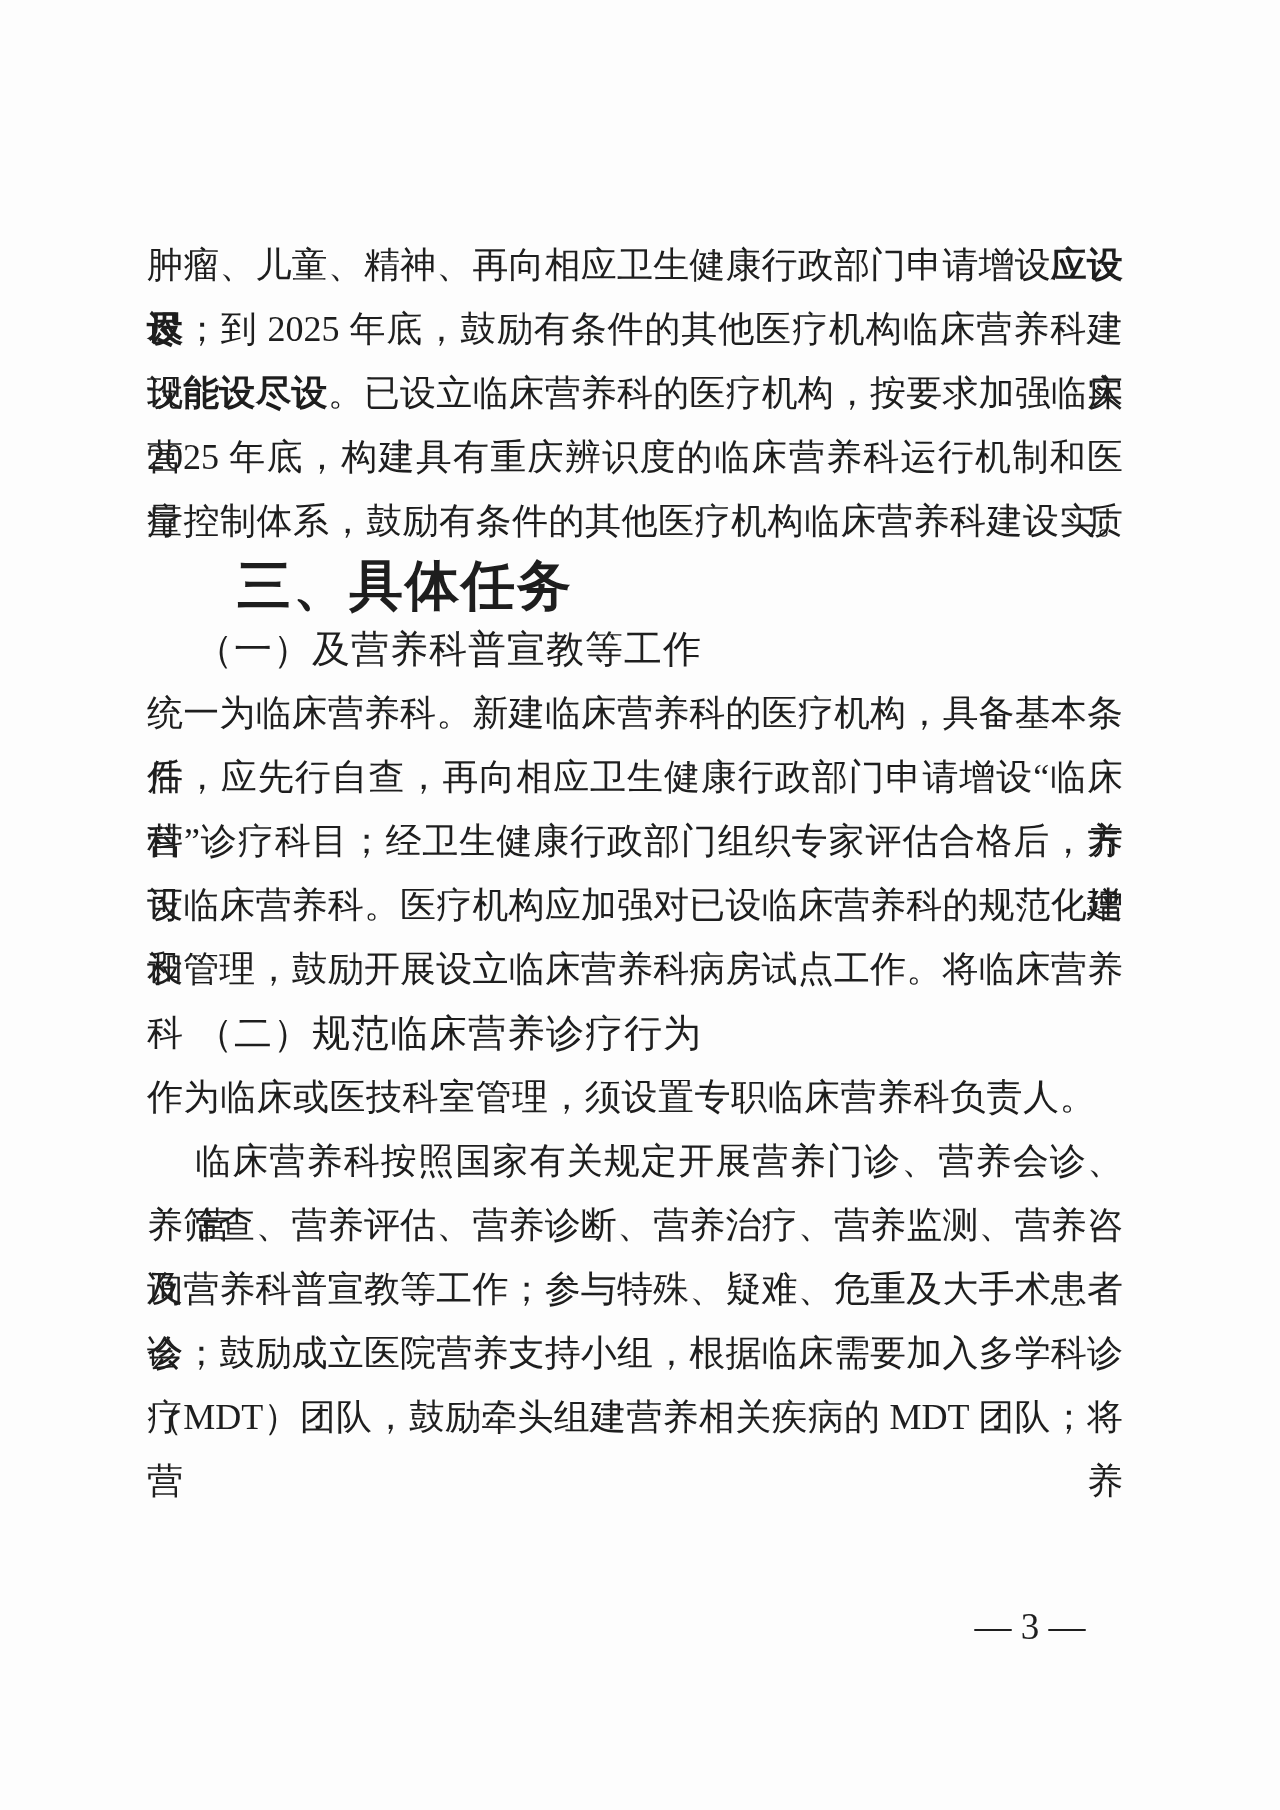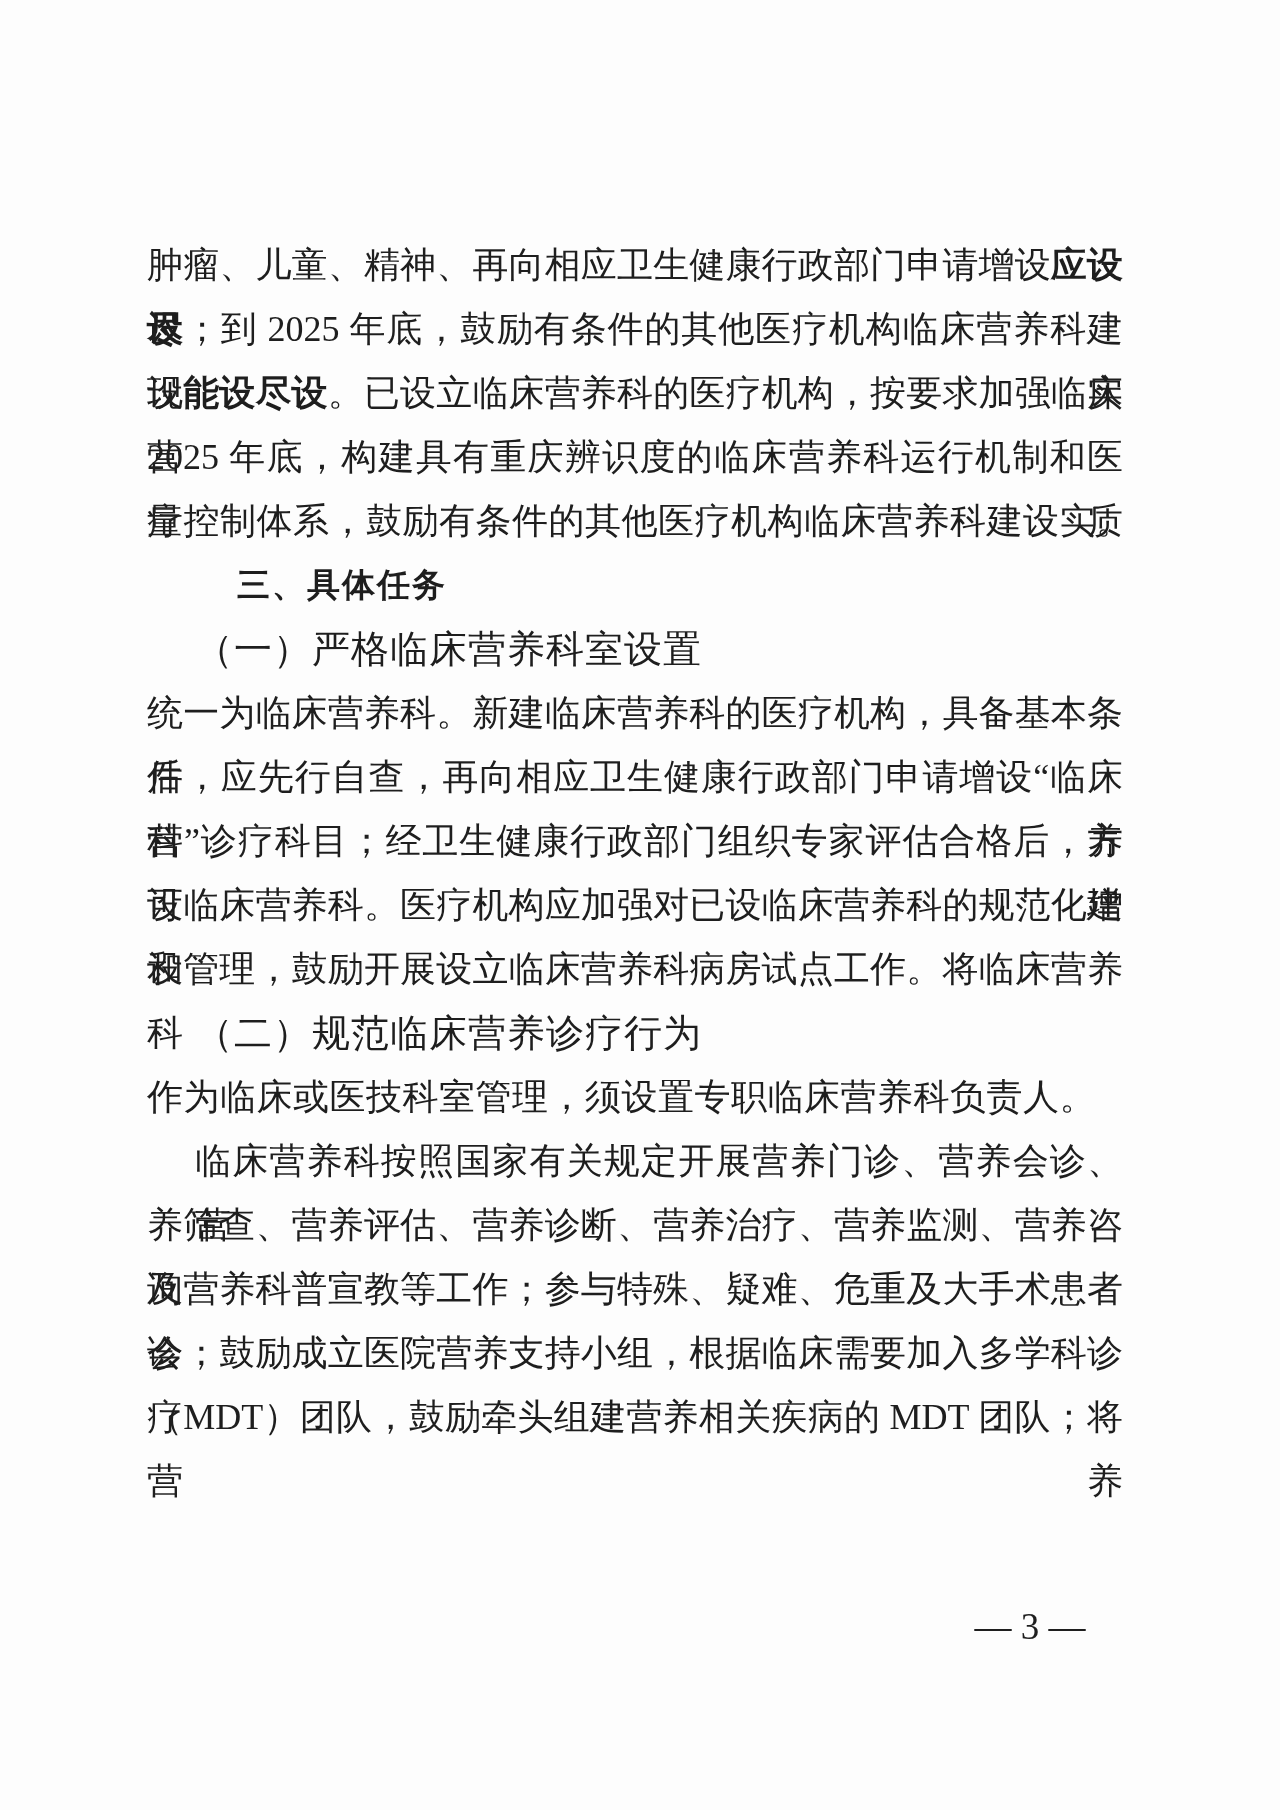--- a/index.html
+++ b/index.html
@@ -32,21 +32,21 @@
   .line.justify {
     white-space: normal;
     text-align: justify;
     text-align-last: justify;
     text-justify: inter-character;
     letter-spacing: 0;
   }
   .line.indent { padding-left: 48px; }
   .line.heading {
     padding-left: 90px;
-    font-size: 33px;
+    font-size: 54px;
     font-weight: 700;
     font-family: Liberation Sans, sans-serif;
     letter-spacing: 2px;
   }
   .line.subheading {
     padding-left: 48px;
     font-size: 38px;
     letter-spacing: 1px;
   }
   .bold { font-weight: 700; }
@@ -66,21 +66,21 @@
 <body>
 
 <div class="page">
   <div class="text-block">
       <div class="line body justify"><span>肿瘤、儿童、精神、再向相应卫生健康行政部门申请增设</span><span class="bold">应设尽</span></div>
       <div class="line body justify"><span class="bold">设</span><span>；到 2025 年底，鼓励有条件的其他医疗机构临床营养科建设实</span></div>
       <div class="line body justify"><span>现</span><span class="bold">能设尽设</span><span>。已设立临床营养科的医疗机构，按要求加强临床营</span></div>
       <div class="line body justify"><span>2025 年底，构建具有重庆辨识度的临床营养科运行机制和医疗质</span></div>
       <div class="line body"><span>量控制体系，鼓励有条件的其他医疗机构临床营养科建设实。</span></div>
       <div class="line heading"><span class="bold">三、具体任务</span></div>
-      <div class="line subheading"><span>（一）严格临床营养科室设置</span></div>
+      <div class="line subheading"><span>（一）及营养科普宣教等工作</span></div>
       <div class="line body justify"><span>统一为临床营养科。新建临床营养科的医疗机构，具备基本条件</span></div>
       <div class="line body justify"><span>后，应先行自查，再向相应卫生健康行政部门申请增设“临床营养</span></div>
       <div class="line body justify"><span>科”诊疗科目；经卫生健康行政部门组织专家评估合格后，方可增</span></div>
       <div class="line body justify"><span>设临床营养科。医疗机构应加强对已设临床营养科的规范化建设</span></div>
       <div class="line body justify"><span>和管理，鼓励开展设立临床营养科病房试点工作。将临床营养科</span></div>
       <div class="line subheading"><span>（二）规范临床营养诊疗行为</span></div>
       <div class="line body"><span>作为临床或医技科室管理，须设置专职临床营养科负责人。</span></div>
       <div class="line body justify indent"><span>临床营养科按照国家有关规定开展营养门诊、营养会诊、营</span></div>
       <div class="line body justify"><span>养筛查、营养评估、营养诊断、营养治疗、营养监测、营养咨询</span></div>
       <div class="line body justify"><span>及营养科普宣教等工作；参与特殊、疑难、危重及大手术患者会</span></div>

